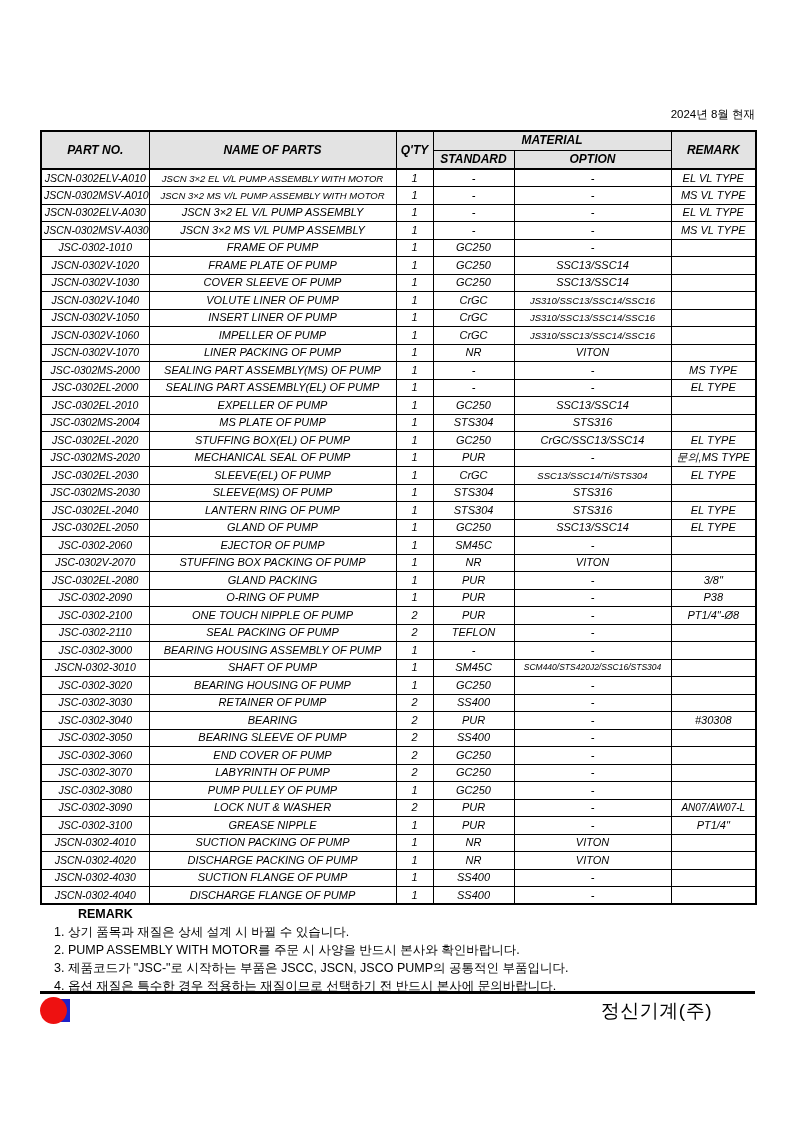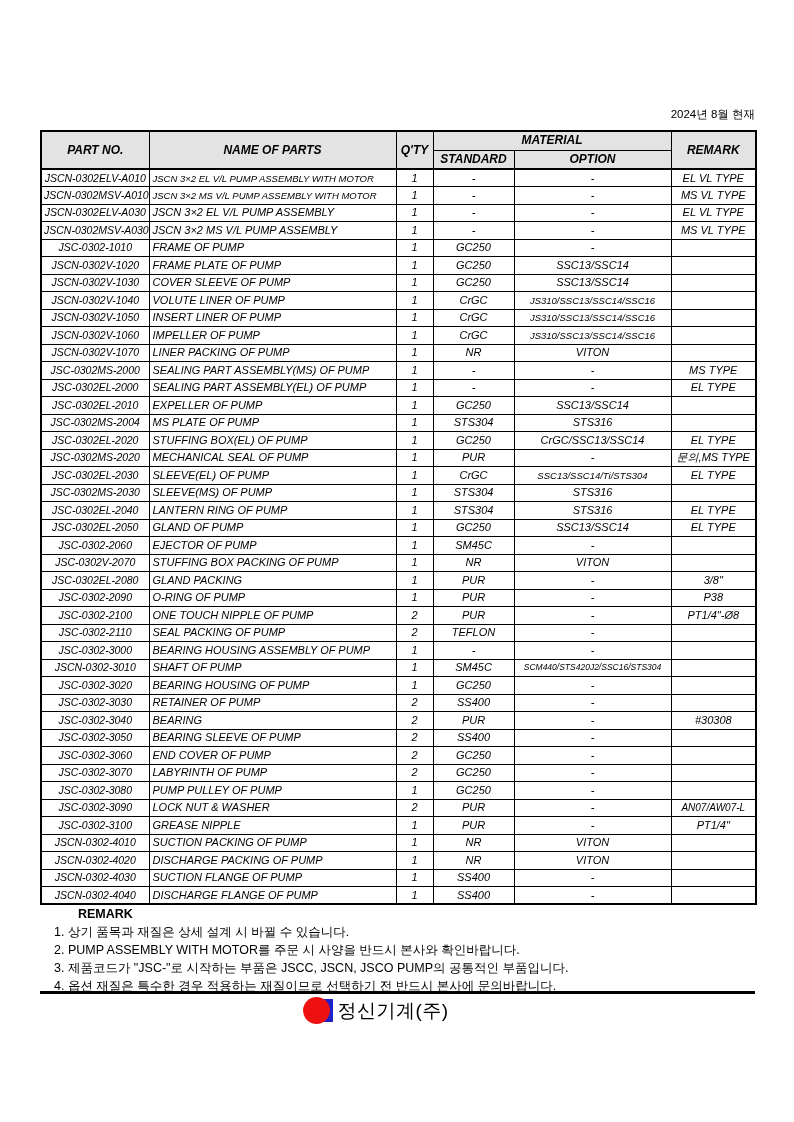--- a/index.html
+++ b/index.html
@@ -15,34 +15,34 @@
   table.parts th {
     background:#e3e3e3; border:1px solid #000; font-size:12px; font-weight:bold;
     height:19px; line-height:13px; text-align:center; overflow:hidden; white-space:nowrap;
   }
   table.parts thead { border-bottom:2px solid #000; }
   table.parts thead tr:first-child th { border-top:2px solid #000; }
   table.parts td {
     border:1px solid #000; font-size:11px; height:17.5px; line-height:15px;
     padding:0 3px; text-align:center; overflow:hidden; white-space:nowrap;
   }
-  table.parts td.name-cell { text-align:left; }
+  table.parts td.name-cell { text-align:center; }
   table.parts td.part-cell { font-size:10.5px; padding:0 2px; }
   .fs-xs  { font-size:9.5px !important; }
   .fs-xxs { font-size:8.5px !important; }
   .fs-s   { font-size:10px  !important; }
 
   .remark-block { position:absolute; top:907px; left:40px; width:715px; font-size:12.5px; }
   .remark-title { font-weight:bold; margin-left:38px; margin-bottom:2px; font-size:12.5px; }
   .remark-item  { margin-left:14px; line-height:18px; }
 
   .bottom-rule { position:absolute; top:991px; left:40px; width:715px; height:3px; background:#000; }
 
   .logo-row { position:absolute; top:997px; left:40px; width:672px;
-              display:flex; justify-content:center; align-items:center; gap:4px; }
+              display:flex; justify-content:space-between; align-items:center; gap:4px; }
   .logo-mark { position:relative; width:30px; height:27px; flex:0 0 auto; }
   .logo-blue { position:absolute; right:0; top:2px; width:19px; height:23px; background:#1e22c8; }
   .logo-red  { position:absolute; left:0; top:0; width:27px; height:27px; background:#ee1111; border-radius:50%; }
   .company-name { font-size:19px; letter-spacing:0.5px; }
 </style>
 </head>
 <body>
 
 <div class="page">
 

